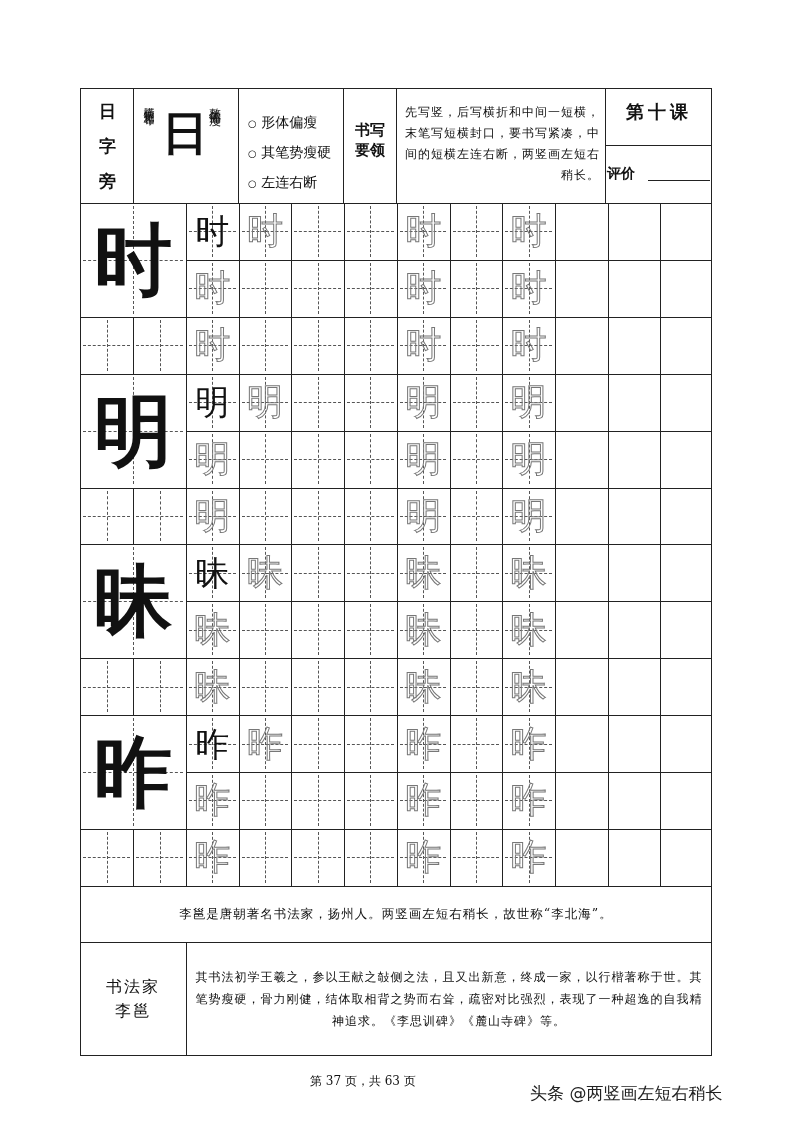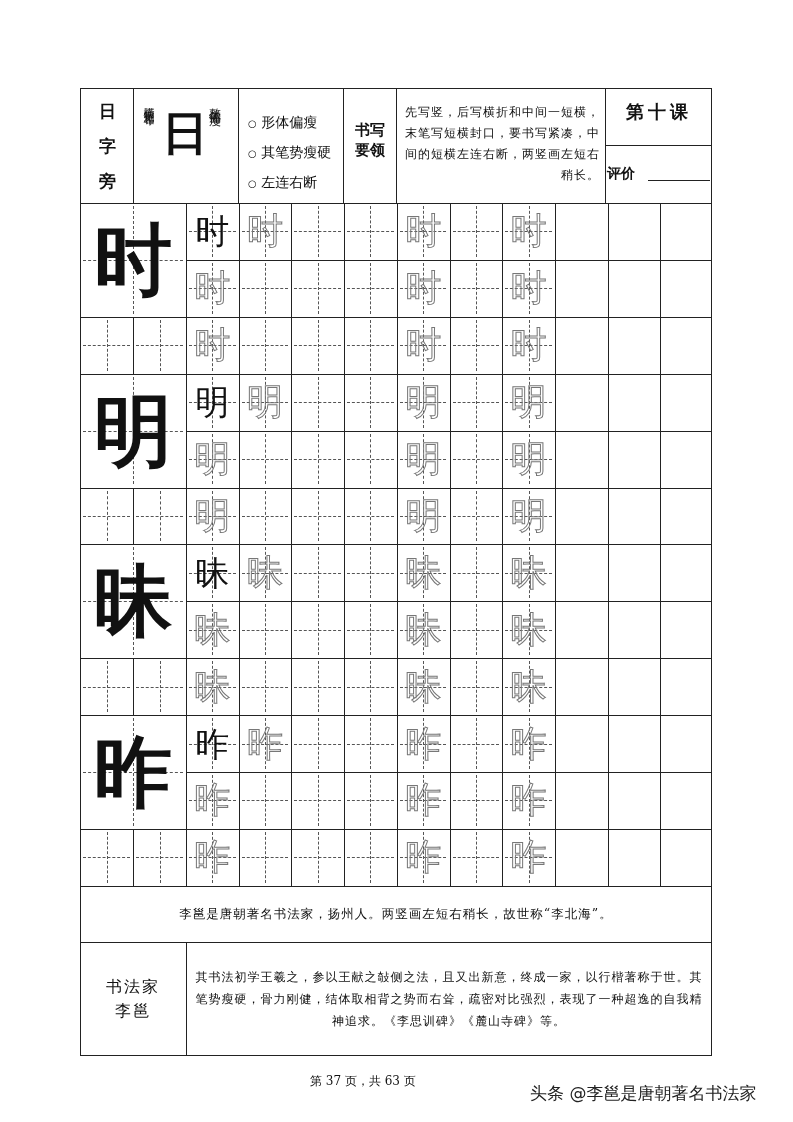--- a/index.html
+++ b/index.html
@@ -455,13 +455,13 @@
 <div class="line-h" style="left:80px; top:942px; width:632px;"></div>
 
 <div class="line-v" style="left:186px; top:942px; height:114px;"></div>
 <div class="abs" style="left:80px; top:942px; width:106px; height:114px; display:flex; flex-direction:column; align-items:center; justify-content:center; font-size:16px; line-height:24px; letter-spacing:2px;">
   <div>书法家</div>
   <div>李邕</div>
 </div>
 <div class="abs" style="left:190px; top:966px; width:518px; font-size:12px; line-height:22px; text-align:center; letter-spacing:1px;">其书法初学王羲之，参以王献之敧侧之法，且又出新意，终成一家，以行楷著称于世。其笔势瘦硬，骨力刚健，结体取相背之势而右耸，疏密对比强烈，表现了一种超逸的自我精神追求。《李思训碑》《麓山寺碑》等。</div>
 
 <div class="abs" style="left:310px; top:1073px; font-size:12px;">第 37 页，共 63 页</div>
-<div class="abs" style="left:530px; top:1082px; font-family:'DejaVu Sans',sans-serif; font-size:17px; color:#222;">头条 @李邕是唐朝著名书法家</div>
+<div class="abs" style="left:530px; top:1082px; font-family:'DejaVu Sans',sans-serif; font-size:17px; color:#222;">头条 @两竖画左短右稍长</div>
 
 </body></html>

